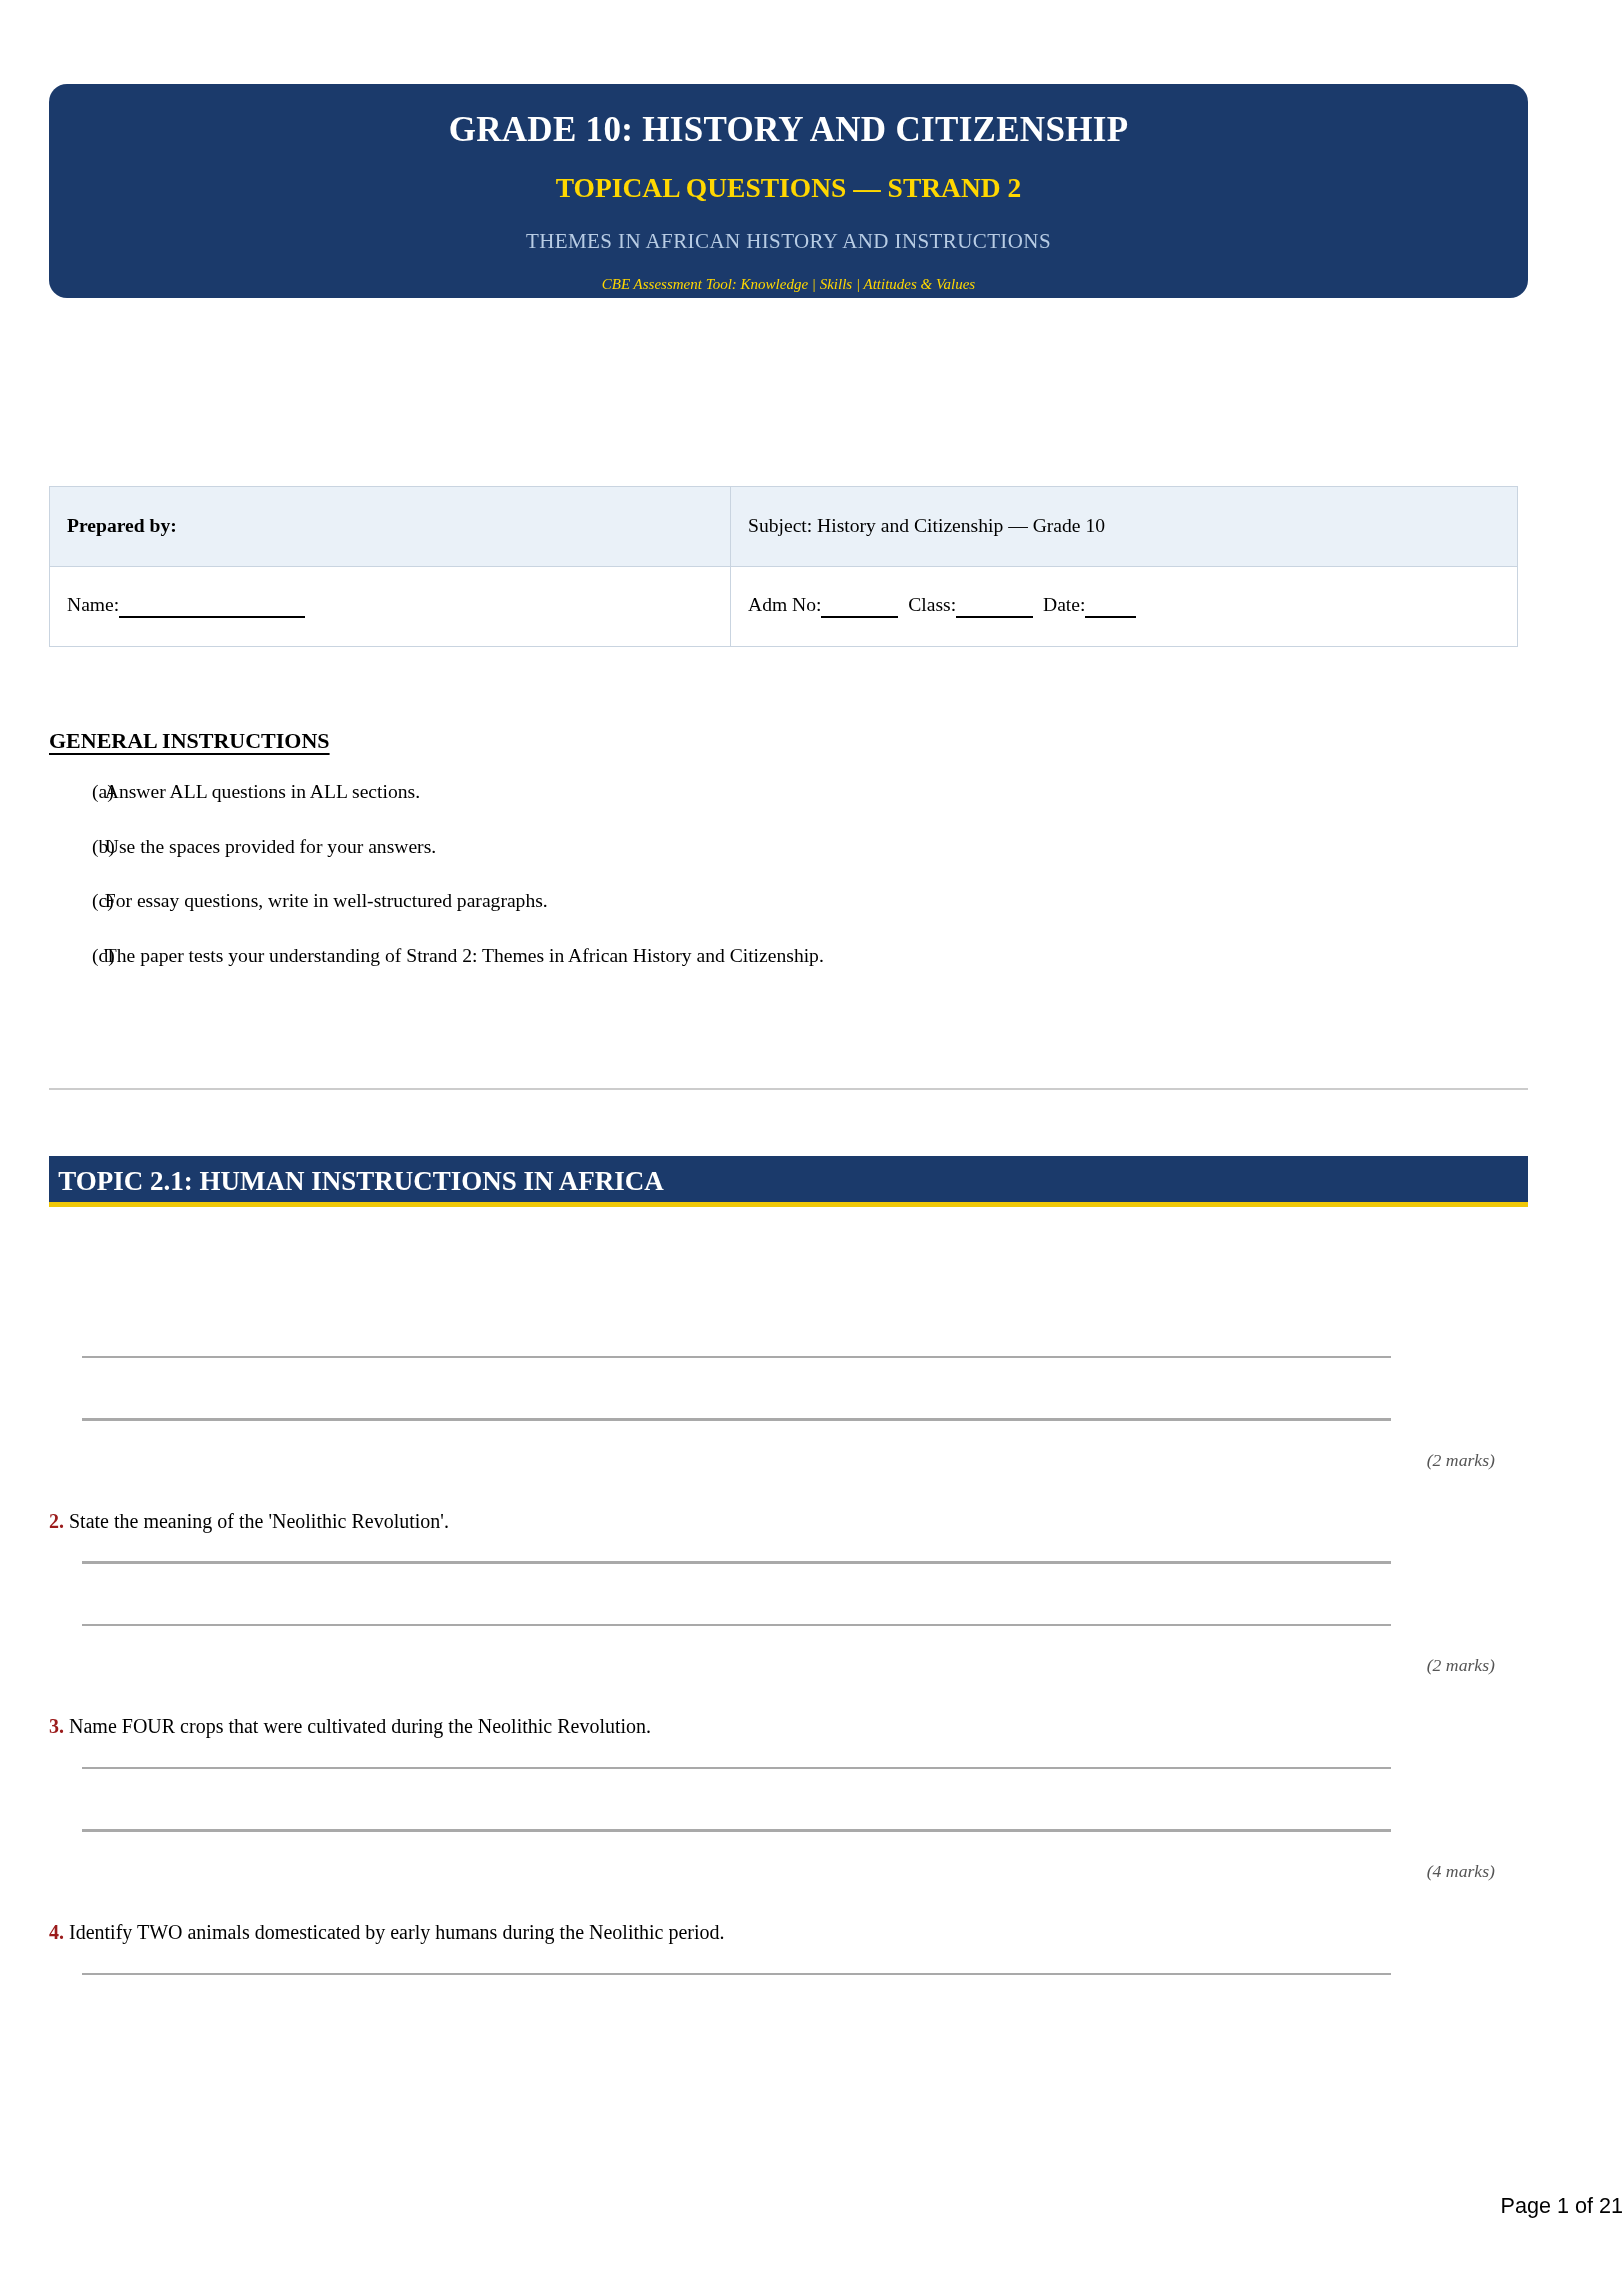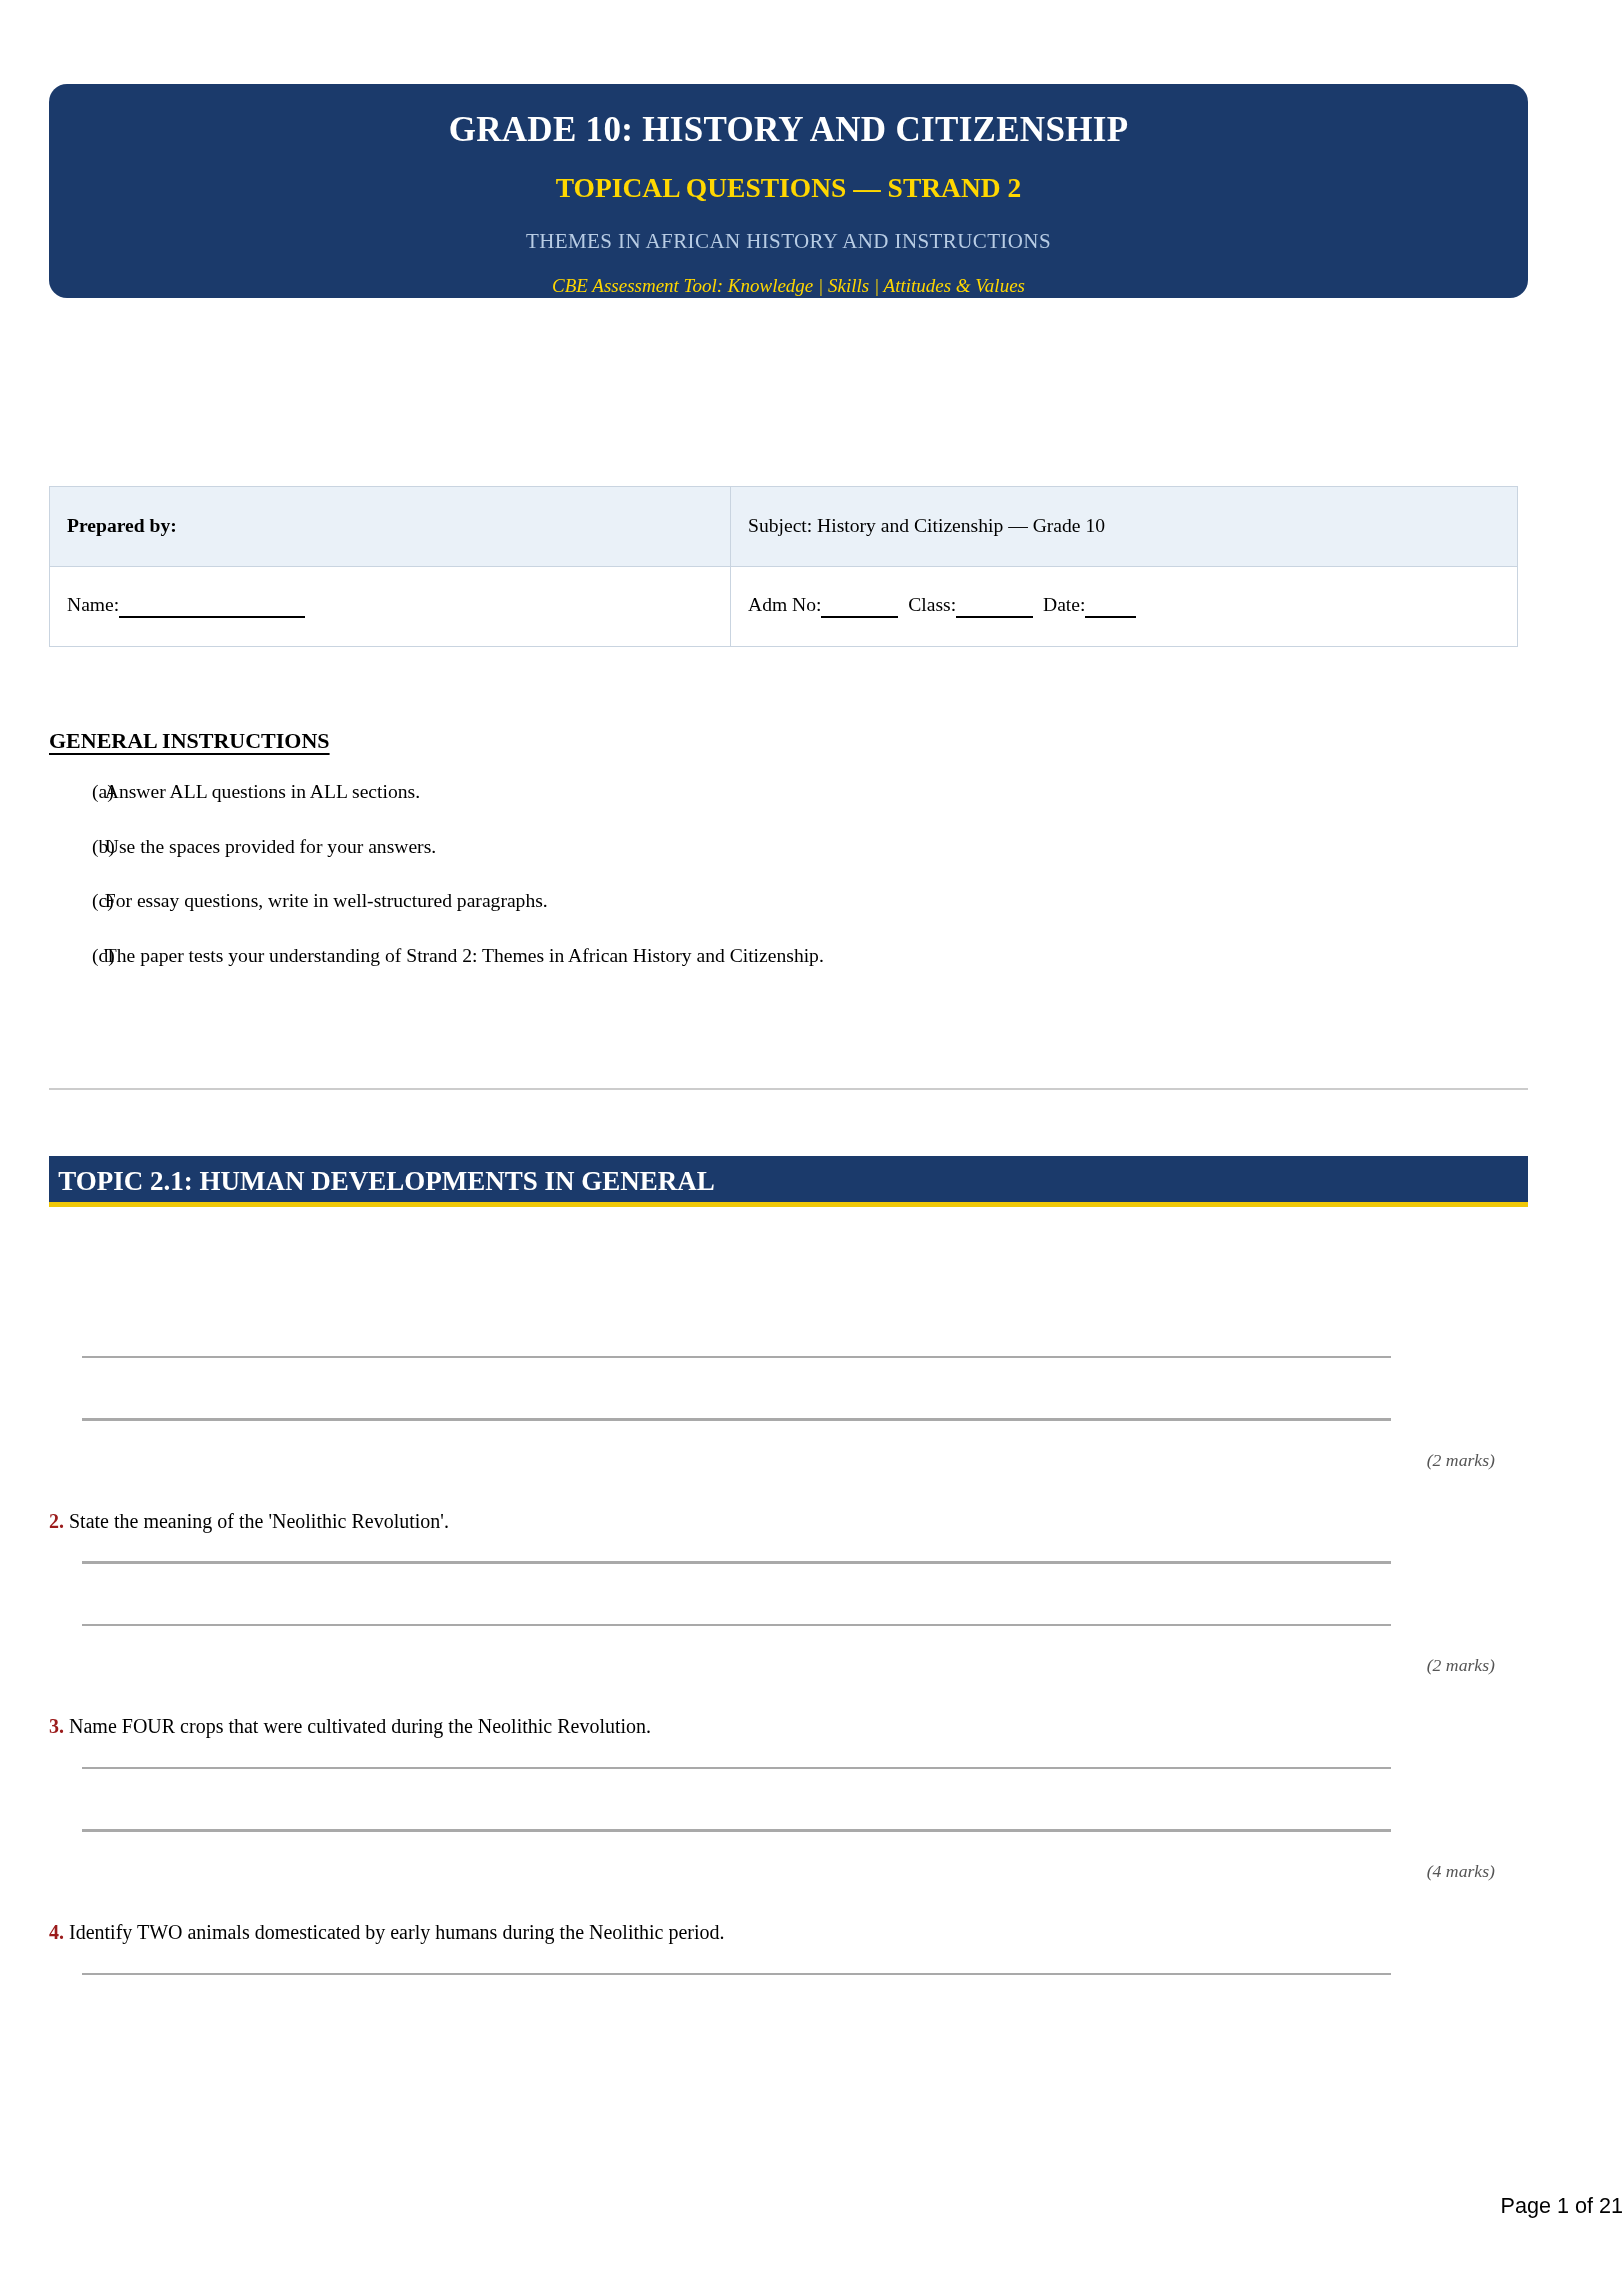--- a/index.html
+++ b/index.html
@@ -54,21 +54,21 @@
   .hdr-theme {
     color: #b8cce4;
     font-size: 21px;
     letter-spacing: 0.4px;
     line-height: 1.2;
     margin: 0 0 21px 0;
   }
   .hdr-tagline {
     color: #ffd700;
     font-style: italic;
-    font-size: 19px;
+    font-size: 15px;
     line-height: 1.2;
     margin: 0;
   }
 
   
   .info-table {
     position: absolute;
     left: 49px;
     top: 486px;
     width: 1469px;
@@ -278,21 +278,21 @@
     </li>
     <li class="gi-item">
       <span class="gi-marker">(d)</span>
       <span class="gi-text">The paper tests your understanding of Strand 2: Themes in African History and Citizenship.</span>
     </li>
   </ul>
 
   <div class="divider"></div>
 
   <div class="topic-banner">
-    <div class="topic-title">TOPIC 2.1: HUMAN DEVELOPMENTS IN GENERAL</div>
+    <div class="topic-title">TOPIC 2.1: HUMAN INSTRUCTIONS IN AFRICA</div>
   </div>
 
   <div class="questions">
 
     <div class="question">
       <div class="answer-lines">
         <div class="ans-rule"></div>
         <div class="ans-gap"></div>
         <div class="ans-rule"></div>
       </div>

